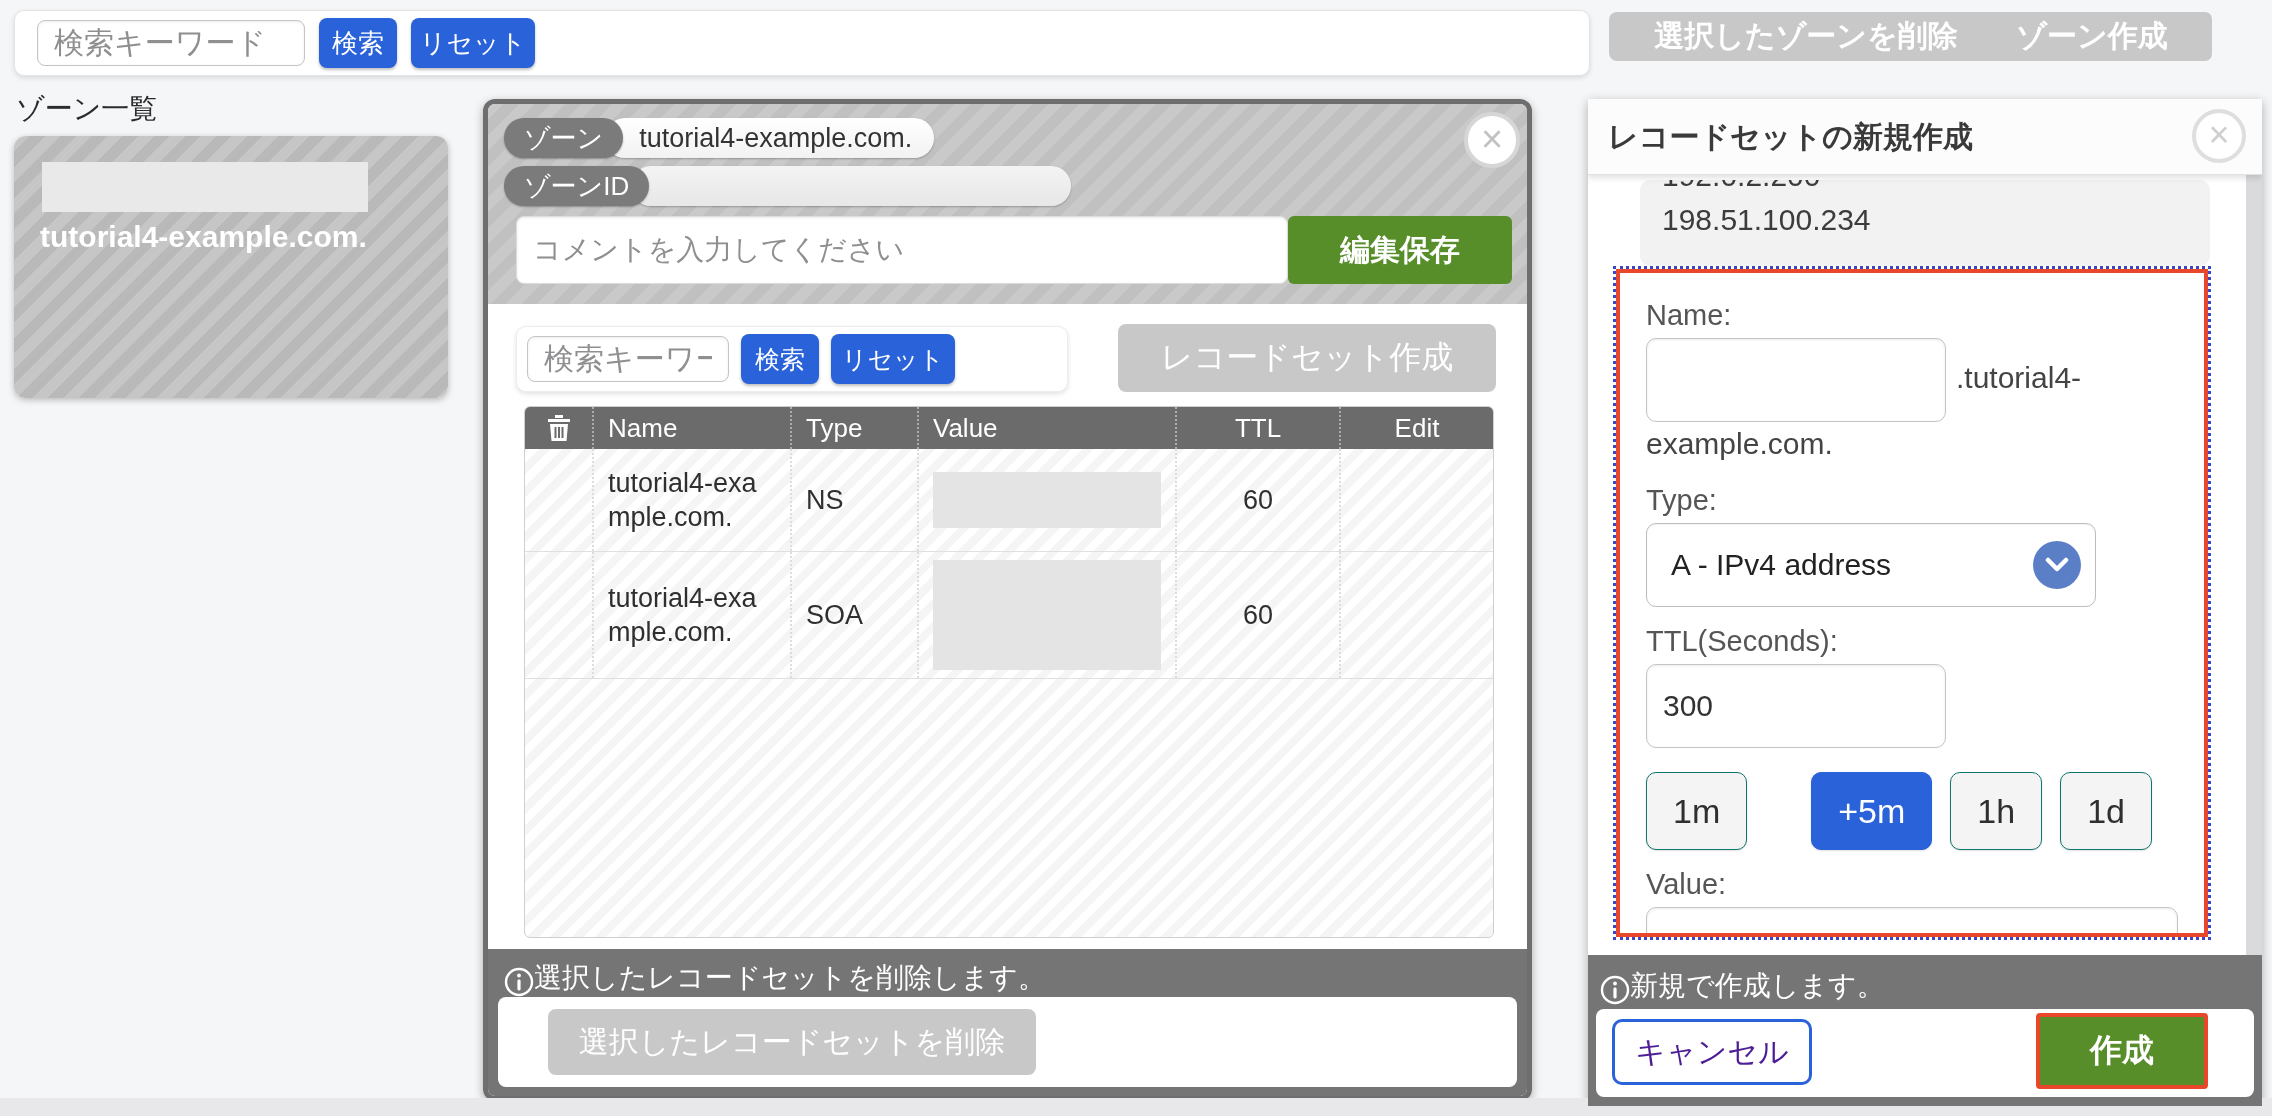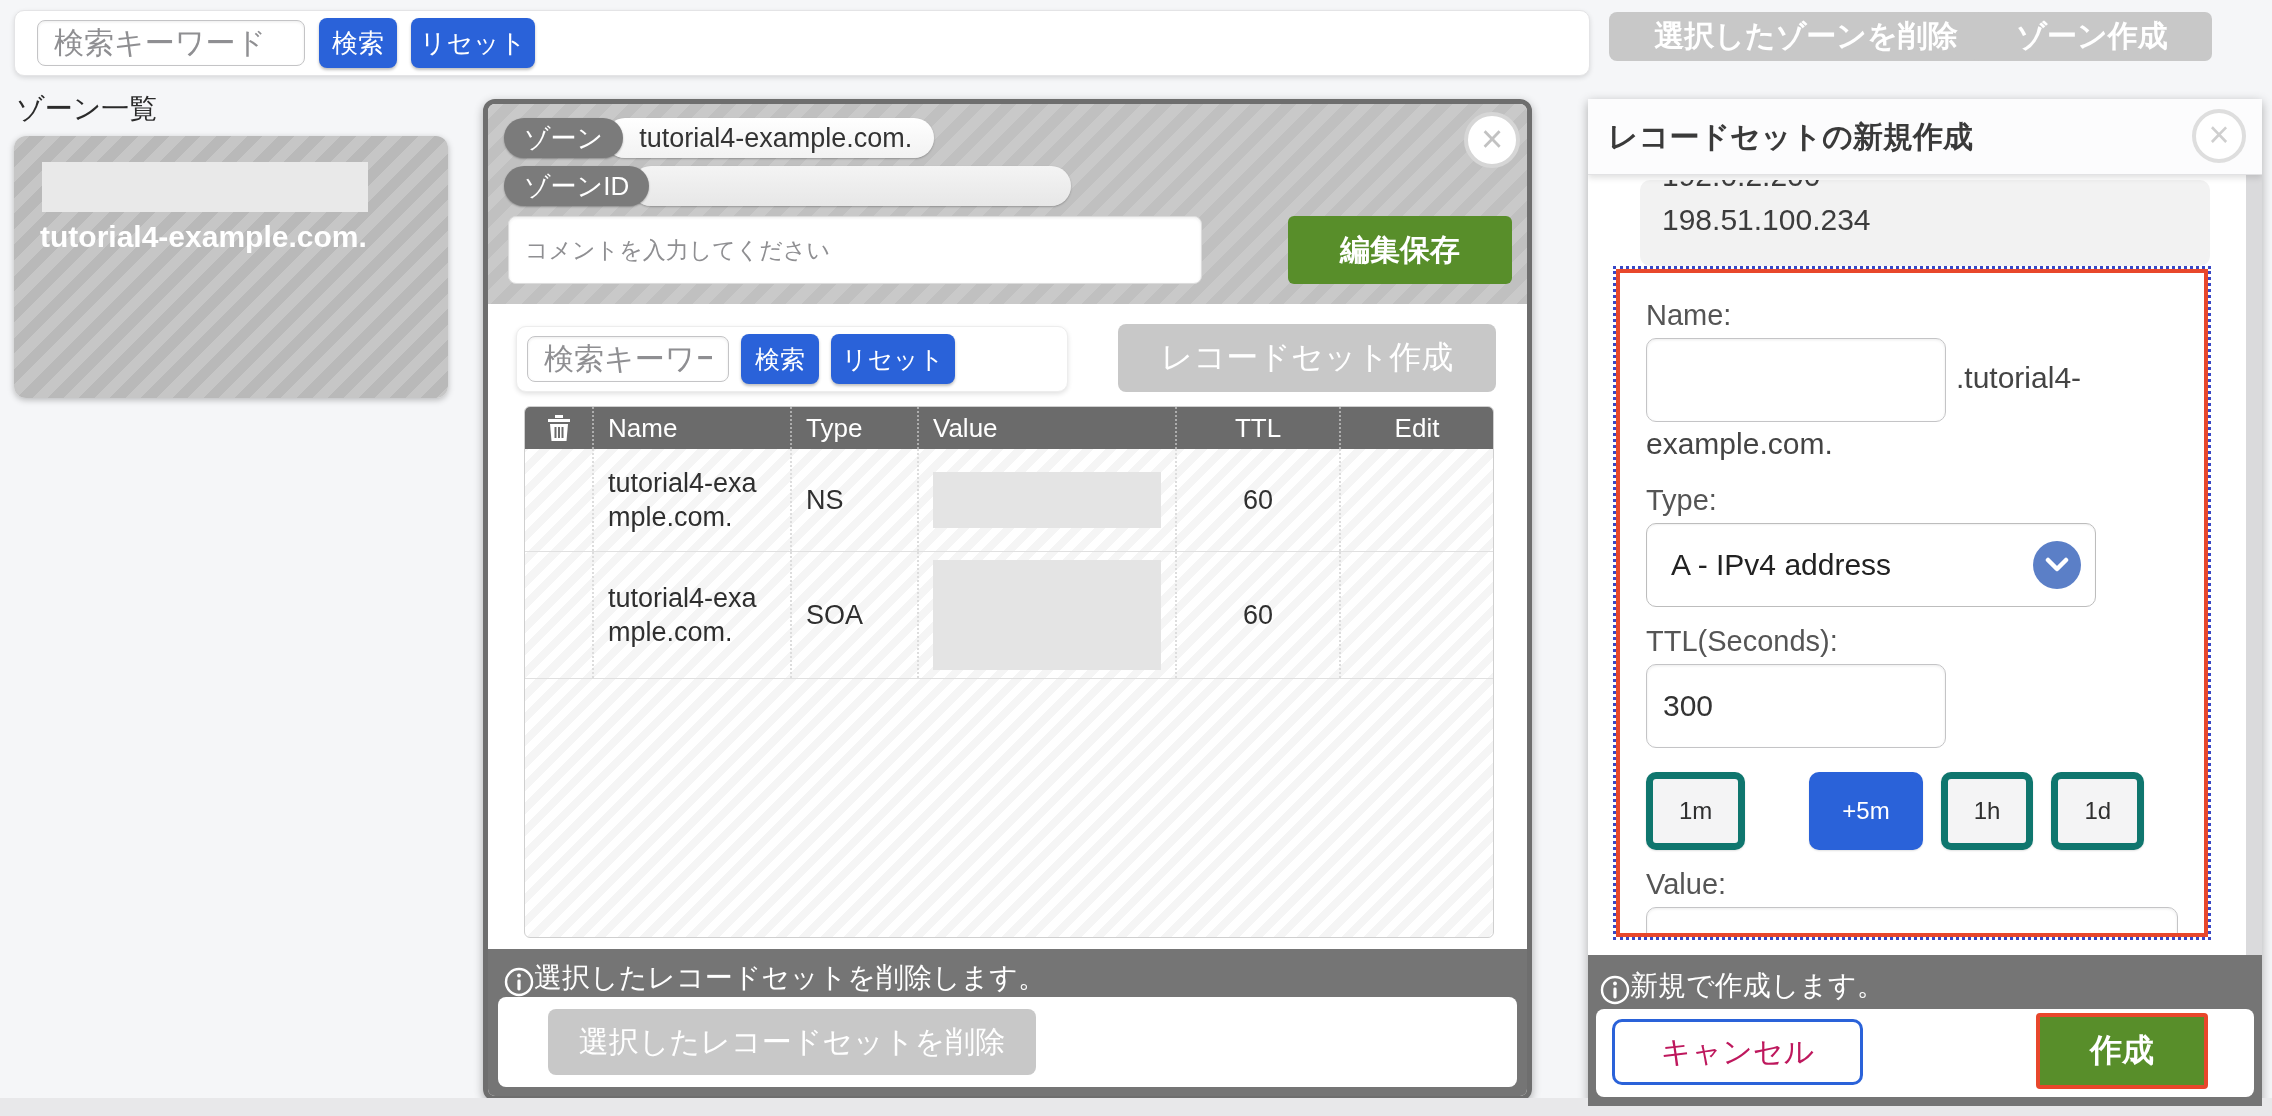--- a/index.html
+++ b/index.html
@@ -52,22 +52,22 @@
   .pill-dark { background:#7b7b7b; color:#fff; font-size:26px; height:40px;
     border-radius:20px; display:flex; align-items:center; justify-content:center;
     padding:0 20px; position:relative; z-index:2; box-shadow:0 1px 2px rgba(0,0,0,.3); }
   .pill-light { height:40px; border-radius:20px; margin-left:-18px; padding:0 22px 0 34px;
     display:flex; align-items:center; font-size:27px; color:#333;
     background:linear-gradient(#ffffff,#f2f2f2); box-shadow:0 1px 2px rgba(0,0,0,.25); }
   .pill-empty { width:440px; background:linear-gradient(#f4f4f4,#e7e7e7); }
   .zm-close { position:absolute; left:976px; top:8px; width:56px; height:56px;
     border-radius:50%; background:#fff; border:4px solid #d6d6d6; color:#c2c2c2;
     font-size:38px; line-height:46px; text-align:center; cursor:pointer; }
-  .comment-input { position:absolute; left:20px; top:112px; width:694px; height:68px;
-    font-size:23px; border:1px solid #dcdcdc; }
+  .comment-input { position:absolute; left:28px; top:112px; width:772px; height:68px;
+    font-size:28px; border:1px solid #dcdcdc; }
   .btn-save-edit { position:absolute; left:800px; top:112px; width:224px; height:68px;
     font-size:30px; font-weight:bold; border-radius:6px; }
 
   .rec-search { position:absolute; left:28px; top:222px; width:552px; height:66px;
     background:#fff; border:1px solid #ededed; border-radius:10px;
     box-shadow:0 2px 5px rgba(0,0,0,.12); display:flex; align-items:center;
     padding:0 10px; gap:12px; }
   .rec-search .txt-input { width:202px; height:46px; }
   .rec-search .btn { height:50px; font-size:25px; }
   .btn-create-rs { position:absolute; left:630px; top:220px; width:378px; height:68px;
@@ -129,35 +129,35 @@
     border-radius:10px; }
   .sect { margin-top:18px; }
   .type-select { width:450px; height:84px; background:#fff; border:1px solid #bdbdbd;
     border-radius:10px; display:flex; align-items:center; padding:0 14px 0 24px;
     font-size:30px; color:#222; cursor:pointer; box-shadow:inset 0 1px 2px rgba(0,0,0,.06); }
   .type-select .grow { flex:1; }
   .chev-circle { width:48px; height:48px; border-radius:50%; background:#5b7fc7;
     display:flex; align-items:center; justify-content:center; }
   .ttl-input { width:300px; height:84px; border-radius:10px; font-size:30px; }
   .ttl-btns { display:flex; gap:18px; margin-top:24px; }
-  .ttl-btn { height:78px; border-radius:10px; border:7px solid #0f766e; background:#f4f4f5;
-    color:#2f2f2f; font-size:24px; font-family:inherit; cursor:pointer; padding:0 26px;
+  .ttl-btn { height:78px; border-radius:10px; border:1px solid #0f766e; background:#f4f4f5;
+    color:#2f2f2f; font-size:34px; font-family:inherit; cursor:pointer; padding:0 26px;
     box-shadow:0 1px 2px rgba(0,0,0,.12); }
   .ttl-btn.active { background:#2a62d9; border-color:#2a62d9; color:#fff;margin-left:46px; }
   .value-ta { width:100%; height:90px; resize:none; font-size:30px;
     border:1px solid #c4c4c6; border-radius:10px; font-family:inherit; outline:none;
     box-shadow:inset 0 1px 3px rgba(0,0,0,.08); }
 
   .cp-footer { position:absolute; left:0; bottom:0; width:674px; height:151px;
     background:#757575; z-index:4; }
   .cp-footer .info-line { padding:12px 0 0 12px; }
   .cp-footer .inset { position:absolute; left:8px; top:54px; width:658px; height:88px;
     background:#fff; border-radius:8px; }
-  .btn-cancel { position:absolute; left:16px; top:10px; width:251px; height:66px;
-    background:#fff; border:3px solid #2a62d9; border-radius:10px; color:#be185d;
+  .btn-cancel { position:absolute; left:16px; top:10px; width:200px; height:66px;
+    background:#fff; border:3px solid #2a62d9; border-radius:10px; color:#4c1d95;
     font-size:30px; font-family:inherit; cursor:pointer; }
   .btn-create { position:absolute; right:46px; top:4px; width:172px; height:76px;
     background:#588e2a; border:4px solid #e8472b; border-radius:4px; color:#fff;
     font-size:32px; font-weight:bold; font-family:inherit; cursor:pointer; }
 
   .bottom-strip { left:0; top:1098px; width:2272px; height:18px; background:#e8e8ea; }
 
   .icon-svg { display:block; }
 </style>
 </head>

